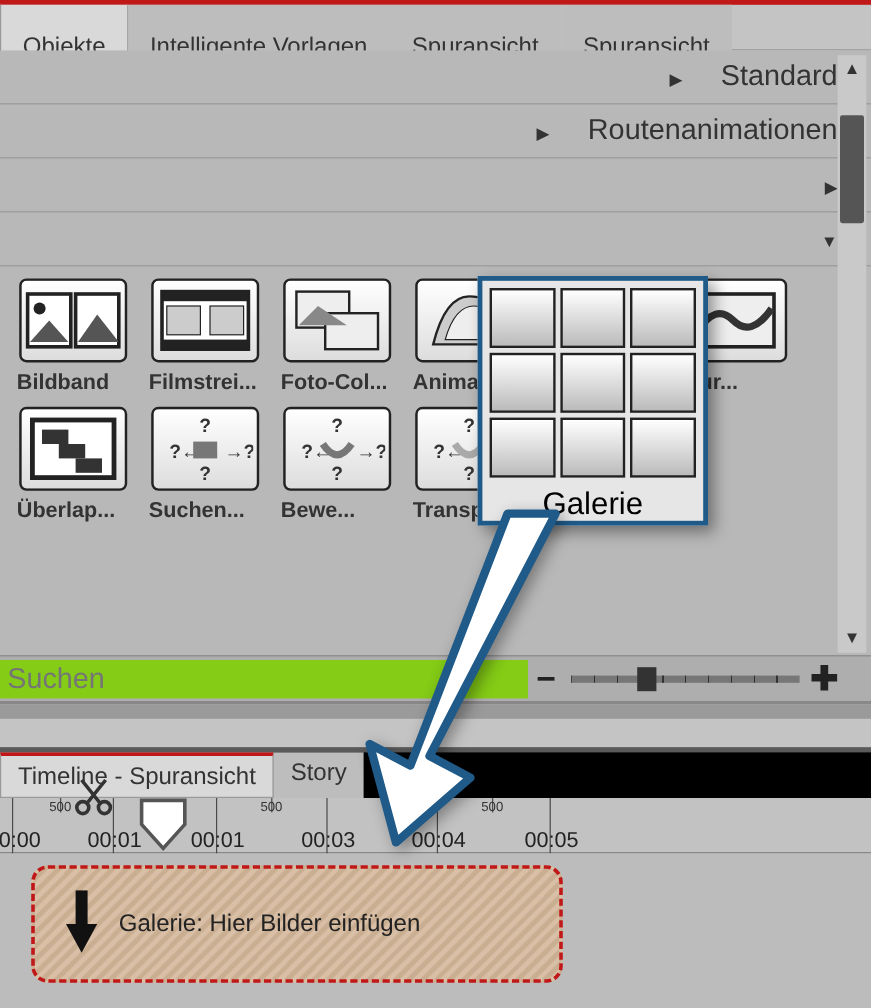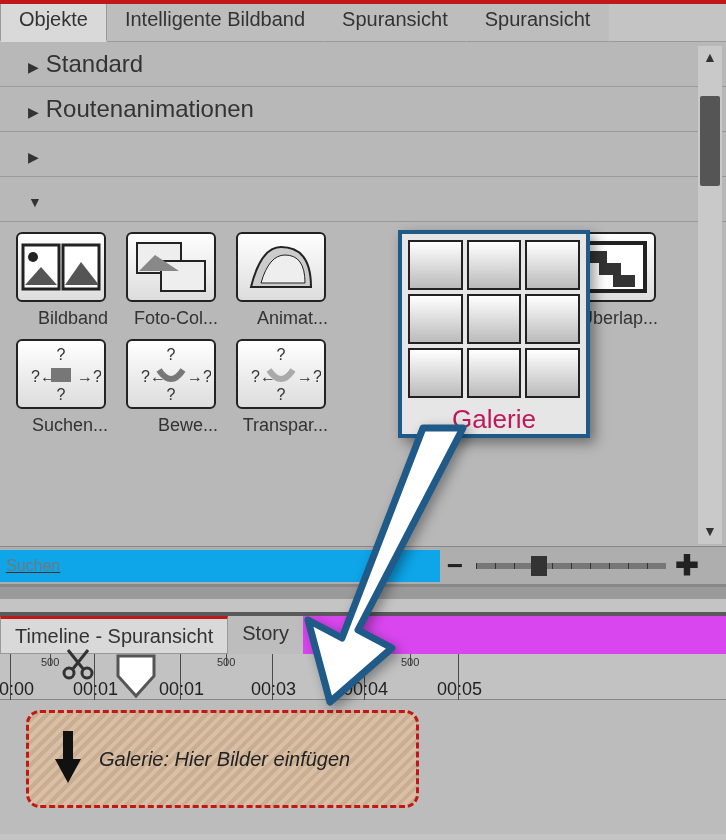--- a/index.html
+++ b/index.html
@@ -1,95 +1,95 @@
 <!DOCTYPE html>
 <html><head>
 <meta charset="utf-8">
 <style>
   * { box-sizing: border-box; margin: 0; padding: 0; font-family: "Segoe UI", Arial, sans-serif; }
   body { width: 726px; height: 840px; background: #c4c4c4; overflow: hidden; position: relative; }
 
   
   .tabbar { display: flex; background: #c4c4c4; height: 42px; border-top: 4px solid #c01818; }
-  .tab { padding: 4px 18px; font-size: 20px; color: #333; cursor: pointer; border-right: 1px solid transparent; }
+  .tab { padding: 24px 18px; font-size: 20px; color: #333; cursor: pointer; border-right: 1px solid transparent; }
   .tab.active { background: #d9d9d9; border: 1px solid #999; border-top: none; border-bottom: 2px solid #d9d9d9; }
   .tab:not(.active){ background: #bdbdbd; border-bottom: 1px solid #999; }
   .tabbar .spacer { flex: 1; border-bottom: 1px solid #999; }
 
   
   .panel { background: #b8b8b8; height: 545px; position: relative; border-bottom: 3px solid #888; }
-  .category { display: flex; align-items: center; gap: 7px; padding: 8px 28px; font-size: 24px; color: #333; border-bottom: 1px solid #999; cursor: pointer; }
+  .category { display: flex; align-items: center; gap: 32px; padding: 8px 28px; font-size: 24px; color: #333; border-bottom: 1px solid #999; cursor: pointer; justify-content: flex-end; }
   .arrow-right::before { content: "▶"; font-size: 14px; }
   .arrow-down::before { content: "▼"; font-size: 14px; }
 
   
   .grid { display: flex; flex-wrap: wrap; gap: 10px 16px; padding: 10px 14px 6px; }
-  .item { width: 94px; text-align: right; cursor: pointer; }
+  .item { width: 94px; text-align: left; cursor: pointer; font-weight: bold; }
   .item .thumb { width: 90px; height: 70px; margin: 0 auto 6px; background: linear-gradient(#fff,#ddd); border: 2px solid #222; border-radius: 6px; display: flex; align-items: center; justify-content: center; }
   .item .thumb svg { width: 80px; height: 60px; }
   .item .label { font-size: 18px; color: #333; overflow: hidden; text-overflow: ellipsis; white-space: nowrap; }
 
   
   .scrollbar { position: absolute; right: 4px; top: 4px; width: 24px; height: 498px; background: #c9c9c9; }
   .scroll-up, .scroll-down { width: 24px; height: 24px; text-align: center; line-height: 22px; color: #333; cursor: pointer; font-size: 14px; }
   .scroll-thumb { position: absolute; left: 2px; top: 50px; width: 20px; height: 90px; background: #555; border-radius: 2px; }
 
   
   .searchrow { display: flex; align-items: center; background: #aeaeae; height: 38px; border-top: 1px solid #888; }
-  .searchrow input { flex: 0 0 440px; height: 32px; background: #0ea5e9; border: none; font-size: 16px; color: #333; padding: 0 6px; outline: none; text-decoration: underline; }
+  .searchrow input { flex: 0 0 440px; height: 32px; background: #84cc16; border: none; font-size: 24px; color: #333; padding: 0 6px; outline: none; }
   .zoom-minus, .zoom-plus { width: 30px; text-align: center; font-size: 28px; font-weight: bold; color: #222; cursor: pointer; }
   .zoom-slider { width: 190px; height: 6px; background: repeating-linear-gradient(90deg,#333 0 1px, transparent 1px 19px), #777; margin: 0 6px; position: relative; }
   .zoom-handle { position: absolute; top: -7px; left: 55px; width: 16px; height: 20px; background: #333; }
 
   
-  .tl-tabbar { display: flex; background: #d946ef; height: 42px; border-top: 4px solid #5a5a5a; margin-top: 13px; }
+  .tl-tabbar { display: flex; background: #000000; height: 42px; border-top: 4px solid #5a5a5a; margin-top: 24px; }
   .tl-tab { padding: 6px 14px; font-size: 20px; color: #333; cursor: pointer; }
   .tl-tab.active { background: #d9d9d9; border: 1px solid #999; border-top: 3px solid #c01818; }
   .tl-tab:not(.active){ background: #bdbdbd; }
 
   .timeline { background: #bcbcbc; height: 180px; position: relative; }
   .ruler { height: 46px; position: relative; background: #c2c2c2; border-bottom: 1px solid #888; }
   .ruler .tick { position: absolute; top: 0; height: 46px; border-left: 1px solid #4a4a4a; text-align: right; }
   .ruler .tick.minor { height: 12px; }
   .ruler .tick .tlabel { position: absolute; bottom: 0; left: -22px; font-size: 18px; color: #222; }
   .ruler .tick .tsmall { position: absolute; top: 2px; left: -10px; font-size: 11px; color: #333; }
 
   .playhead { position: absolute; left: 116px; top: 0; }
   .playhead svg { display: block; }
 
   .dropzone {
-    position: absolute; left: 26px; top: 56px; width: 393px; height: 98px;
+    position: absolute; left: 26px; top: 56px; width: 443px; height: 98px;
     background: repeating-linear-gradient(135deg, #d8bfa5 0 4px, #c9ae92 4px 8px);
     border: 3px dashed #c01818; border-radius: 14px;
-    display: flex; align-items: center; gap: 16px; padding: 0 24px; font-style: italic;
+    display: flex; align-items: center; gap: 16px; padding: 0 24px;
   }
   .dropzone .arrowdown svg { width: 30px; height: 56px; }
   .dropzone .dtext { font-size: 20px; color: #222; }
 
   
   .callout {
     position: absolute; left: 398px; top: 230px; width: 192px; height: 208px;
     background: #e6e6e6; border: 4px solid #1f5a88; box-shadow: 5px 5px 12px rgba(0,0,0,0.4);
     padding: 6px;
   }
   .callout .grid3 { display: grid; grid-template-columns: repeat(3, 1fr); gap: 4px; }
   .callout .cell { background: linear-gradient(#fff,#bbb); border: 2px solid #222; height: 50px; }
-  .callout .ctext { text-align: center; font-size: 26px; color: #be185d; margin-top: 6px; }
+  .callout .ctext { text-align: center; font-size: 26px; color: #000000; margin-top: 6px; }
   .callout-arrow { position: absolute; left: 288px; top: 420px; z-index: 5; }
   .callout-arrow svg { filter: drop-shadow(4px 4px 6px rgba(0,0,0,0.35)); }
 
   
   .scissors { position: absolute; left: 60px; top: 646px; z-index: 2; }
 </style>
 </head>
 <body>
 
 <div class="tabbar">
   <div class="tab active">Objekte</div>
-  <div class="tab">Intelligente Bildband</div>
+  <div class="tab">Intelligente Vorlagen</div>
   <div class="tab">Spuransicht</div>
   <div class="tab">Spuransicht</div>
   <div class="spacer"></div>
 </div>
 
 <div class="panel">
 
   <div class="category">
     <span class="arrow-right"></span>
     <span>Standard</span>
@@ -110,20 +110,32 @@
       <div class="thumb">
         <svg viewBox="0 0 80 60">
             <rect x="2" y="8" width="36" height="44" fill="#fff" stroke="#222" stroke-width="3"></rect>
             <circle cx="12" cy="20" r="5" fill="#222"></circle>
             <path d="M4 48 L20 30 L36 48 Z" fill="#555"></path>
             <rect x="42" y="8" width="36" height="44" fill="#fff" stroke="#222" stroke-width="3"></rect>
             <path d="M44 48 L60 25 L78 48 Z" fill="#555"></path>
           </svg>
       </div>
       <div class="label">Bildband</div>
+    </div>
+    <div class="item">
+      <div class="thumb">
+        <svg viewBox="0 0 80 60">
+            <rect x="4" y="6" width="72" height="48" fill="#fff" stroke="#222" stroke-width="3"></rect>
+            <rect x="4" y="6" width="72" height="8" fill="#222"></rect>
+            <rect x="4" y="46" width="72" height="8" fill="#222"></rect>
+            <rect x="8" y="18" width="28" height="24" fill="#ccc" stroke="#222"></rect>
+            <rect x="44" y="18" width="28" height="24" fill="#ccc" stroke="#222"></rect>
+          </svg>
+      </div>
+      <div class="label">Filmstrei...</div>
     </div>
     <div class="item">
       <div class="thumb">
         <svg viewBox="0 0 80 60">
             <rect x="6" y="6" width="44" height="30" fill="#eee" stroke="#222" stroke-width="2"></rect>
             <rect x="30" y="24" width="44" height="30" fill="#eee" stroke="#222" stroke-width="2"></rect>
             <path d="M8 34 L24 18 L48 34 Z" fill="#888"></path>
           </svg>
       </div>
       <div class="label">Foto-Col...</div>

